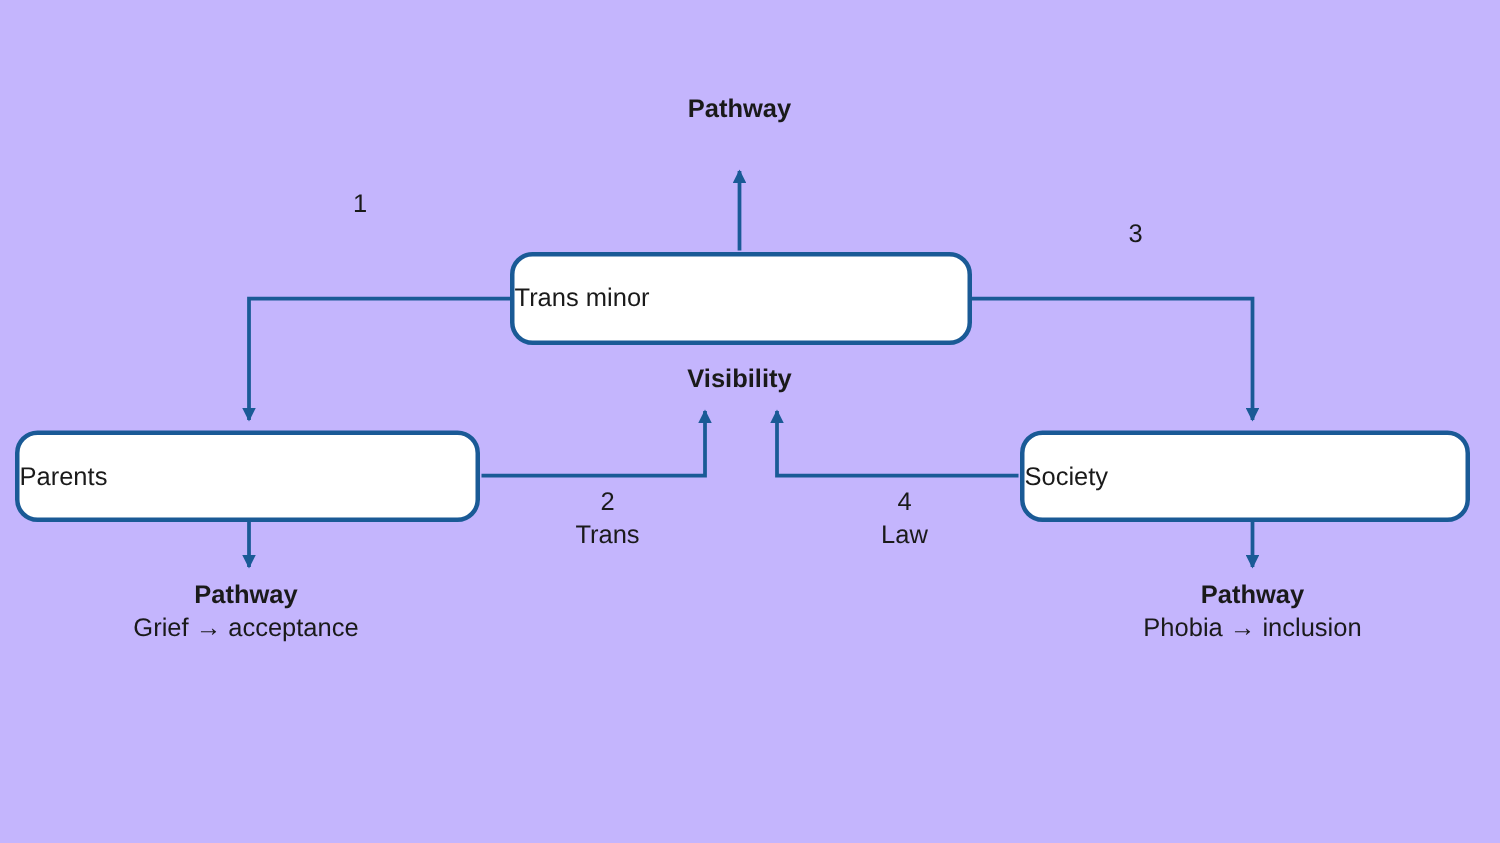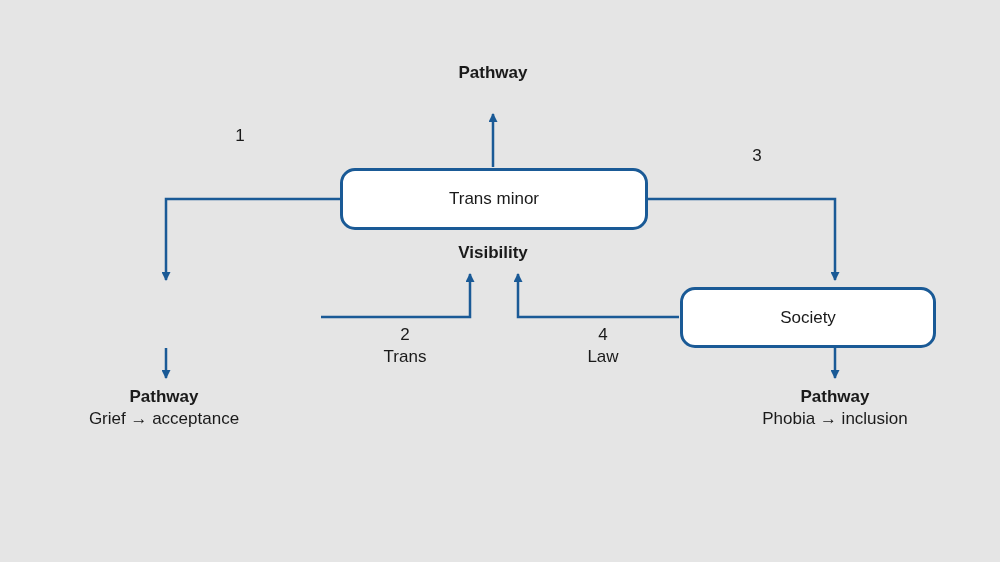--- a/index.html
+++ b/index.html
@@ -3,21 +3,21 @@
 <meta charset="utf-8">
 <style>
   * { margin: 0; padding: 0; box-sizing: border-box; }
   html, body { background: #ffffff; }
   body { font-family: "Liberation Sans", sans-serif; color: #1a1a1a; }
 
   .canvas {
     position: relative;
     width: 1000px;
     height: 562px;
-    background: #e5e5e5;
+    background: #c4b5fd;
     overflow: hidden;
     padding-left: 20px;
   }
 
   .arrows {
     position: absolute;
     inset: 0;
     color: var(--accent, #1a5a96);
   }
   .arrows path.edge {
@@ -26,26 +26,25 @@
     fill: none;
   }
 
   .node {
     position: absolute;
     border: 3px solid var(--accent, #1a5a96);
     border-radius: 15px;
     background: #ffffff;
     display: flex;
     align-items: center;
-    justify-content: center;
     font-size: 17px;
   }
   .node-trans-minor { left: 340px; top: 168px; width: 308px; height: 62px; }
   .node-parents     { left: 10px;  top: 287px; width: 310px; height: 61px; }
-  .node-society     { left: 680px; top: 287px; width: 256px; height: 61px; }
+  .node-society     { left: 680px; top: 287px; width: 300px; height: 61px; }
 
   .lbl {
     position: absolute;
     transform: translateX(-50%);
     text-align: center;
     font-size: 17px;
     line-height: 22px;
     white-space: nowrap;
   }
   .bold { font-weight: bold; }
@@ -89,20 +88,23 @@
   </div>
 
   <div class="lbl lbl-edge-3">
     <div>3</div>
   </div>
 
   <div class="node node-trans-minor">
     <span>Trans minor</span>
   </div>
 
+  <div class="node node-parents">
+    <span>Parents</span>
+  </div>
 
   <div class="node node-society">
     <span>Society</span>
   </div>
 
   <div class="lbl lbl-recognition bold">Visibility</div>
 
   <div class="lbl lbl-edge-2">
     <div>2</div>
     <div>Trans</div>

